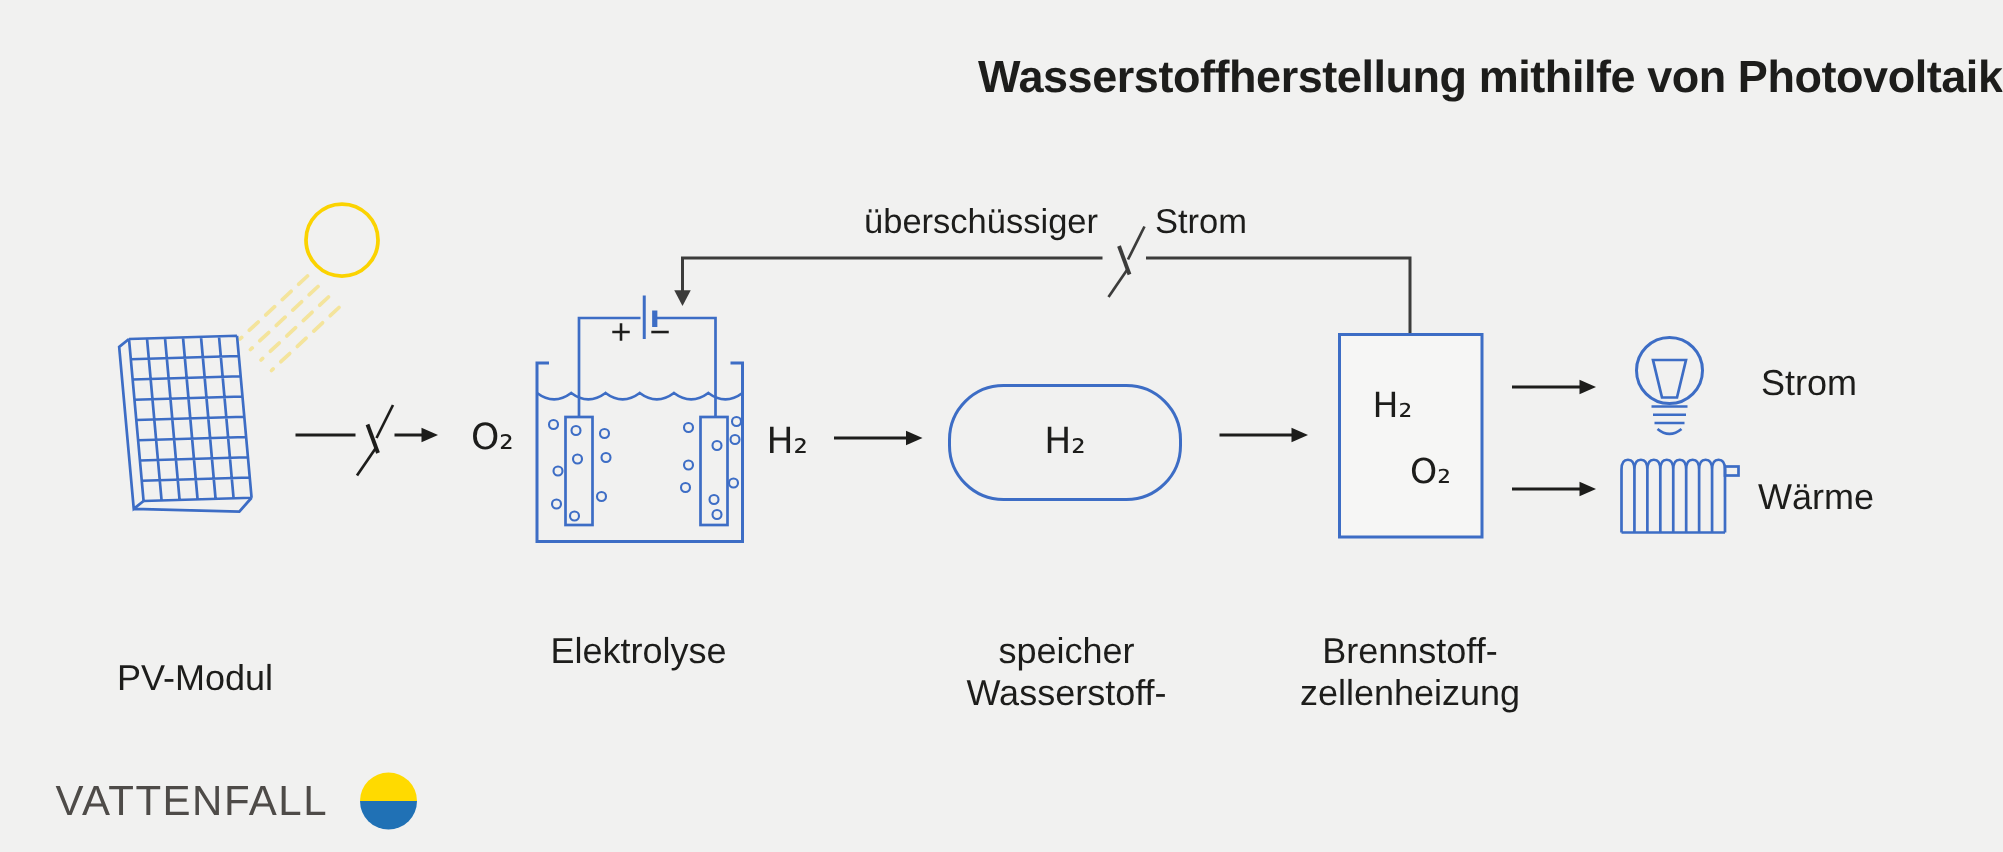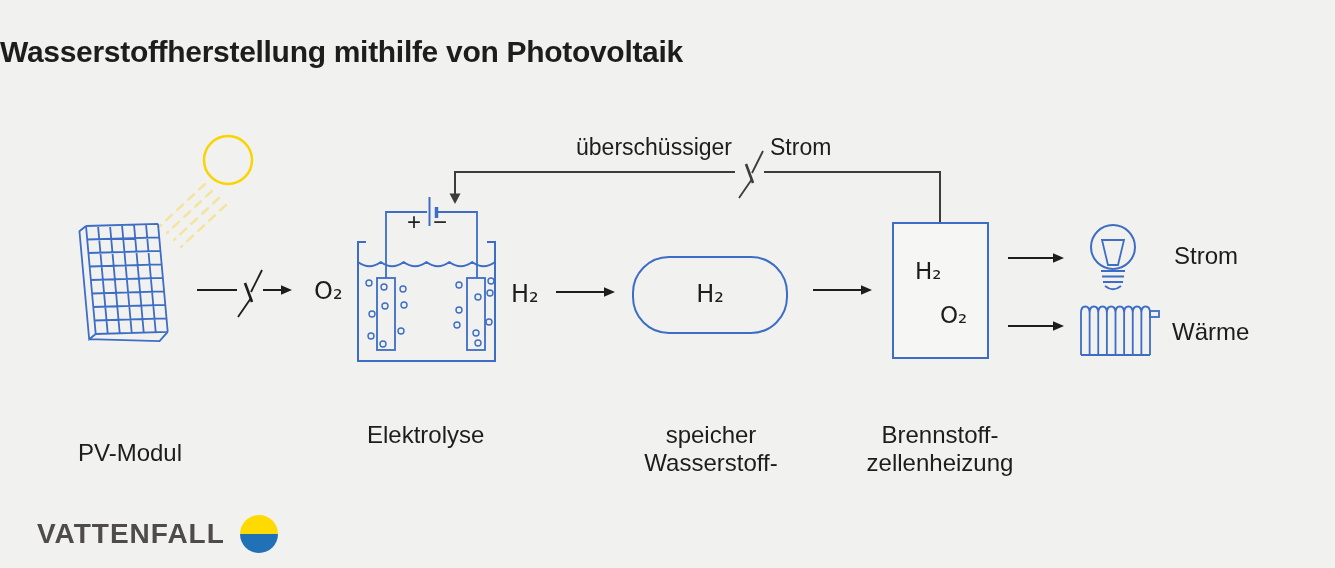--- a/index.html
+++ b/index.html
@@ -29,21 +29,21 @@
   .khead{fill:var(--ink-black);stroke:none;}
   .g2 {stroke:var(--line-gray);stroke-width:2;fill:none;}
   .g18{stroke:var(--line-gray);stroke-width:1.8;fill:none;}
   .g26{stroke:var(--line-gray);stroke-width:2.6;fill:none;}
   .ghead{fill:var(--line-gray);stroke:none;}
   .sun{stroke:var(--sun-yellow);stroke-width:2.5;fill:none;}
   .ray{stroke:var(--ray-yellow);stroke-width:2.5;fill:none;stroke-dasharray:8 7;stroke-linecap:round;}
 
   
   .txt{position:absolute;color:var(--ink-black);white-space:nowrap;}
-  #title{left:0;top:35px;width:1335px;text-align:left;font-size:30px;font-weight:700;letter-spacing:-0.3px;}
+  #title{left:0;top:35px;width:1335px;text-align:right;font-size:30px;font-weight:700;letter-spacing:-0.3px;}
   .toplbl{font-size:23px;}
   #excess-left{left:470px;top:134px;width:262px;text-align:right;}
   #excess-right{left:770px;top:134px;}
   .chem{font-family:"DejaVu Sans","Liberation Sans",sans-serif;font-size:24px;}
   .chem-sm{font-family:"DejaVu Sans","Liberation Sans",sans-serif;font-size:23px;}
   #o2-tank{left:314px;top:277px;}
   #h2-tank{left:511px;top:280px;}
   #h2-store{left:710px;top:280px;transform:translateX(-50%);}
   #h2-cell{left:915px;top:258px;}
   #o2-cell{left:940px;top:302px;}
@@ -53,21 +53,21 @@
   .lbl{font-size:24px;line-height:28px;}
   #lbl-pv{left:78px;top:421px;margin-top:18px;}
   #lbl-elektrolyse{left:367px;top:421px;}
   #lbl-speicher{left:611px;top:421px;width:200px;text-align:center;}
   #lbl-brennstoff{left:840px;top:421px;width:200px;text-align:center;}
   #out-strom{left:1174px;top:242px;}
   #out-waerme{left:1172px;top:318px;}
 
   
   #logo{position:absolute;left:37px;top:515px;height:40px;}
-  #logo-text{position:absolute;left:0;top:3px;font-size:28px;font-weight:700;letter-spacing:1px;color:var(--logo-text-gray);}
+  #logo-text{position:absolute;left:0;top:3px;font-size:28px;font-weight:400;letter-spacing:1px;color:var(--logo-text-gray);}
   #logo-circle{position:absolute;left:203px;top:0;width:38px;height:38px;border-radius:50%;
     background:linear-gradient(var(--logo-yellow) 50%, var(--logo-blue) 50%);}
 </style>
 </head>
 <body>
 
 <div id="canvas">
 
   <svg id="art" viewBox="0 0 1335 568">
 

